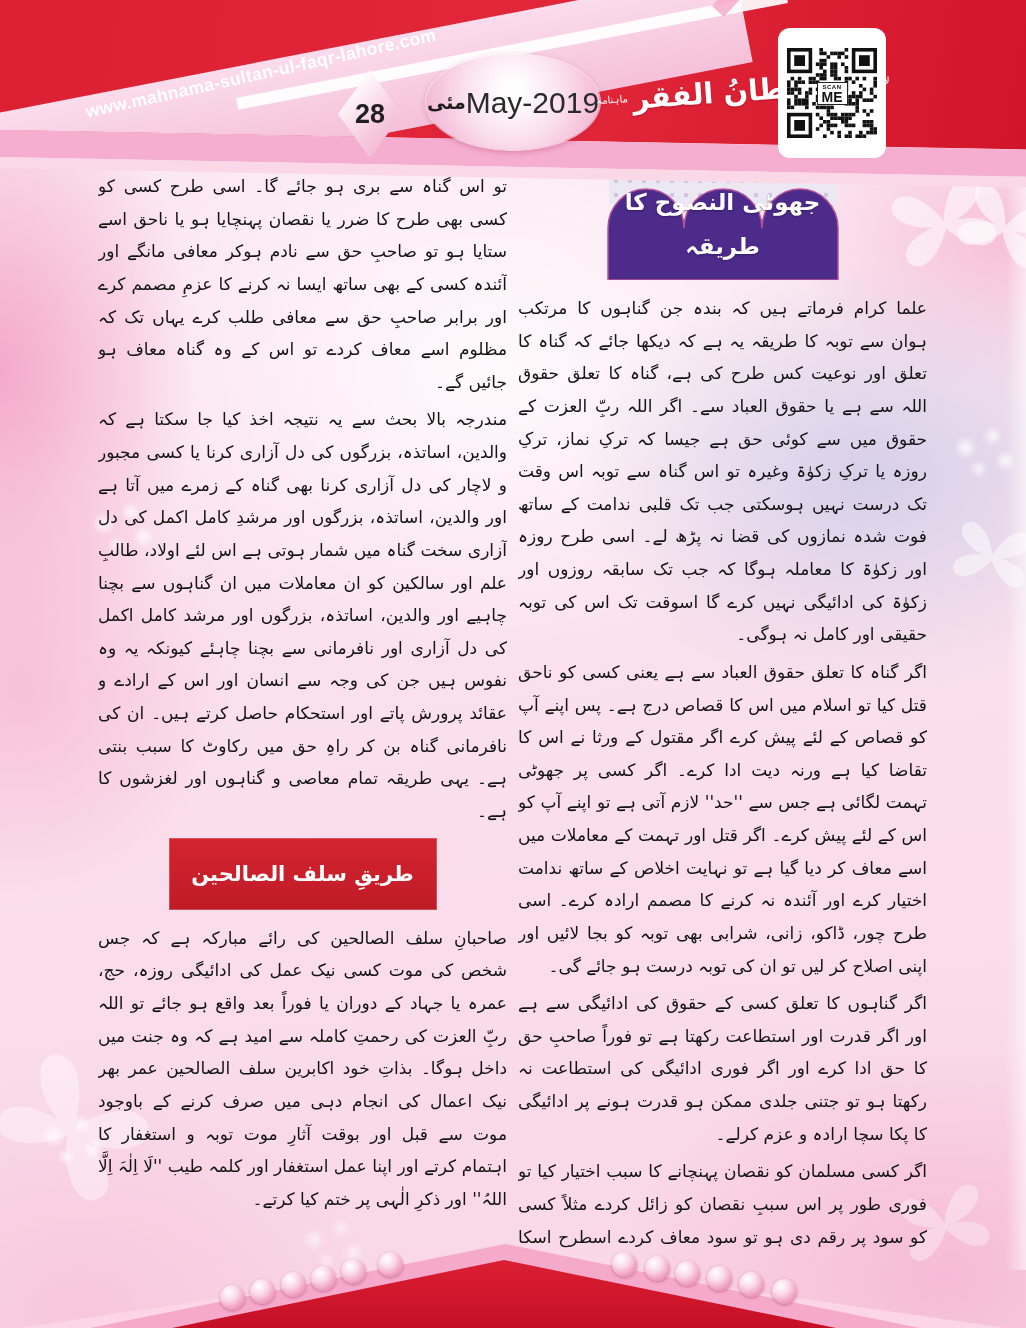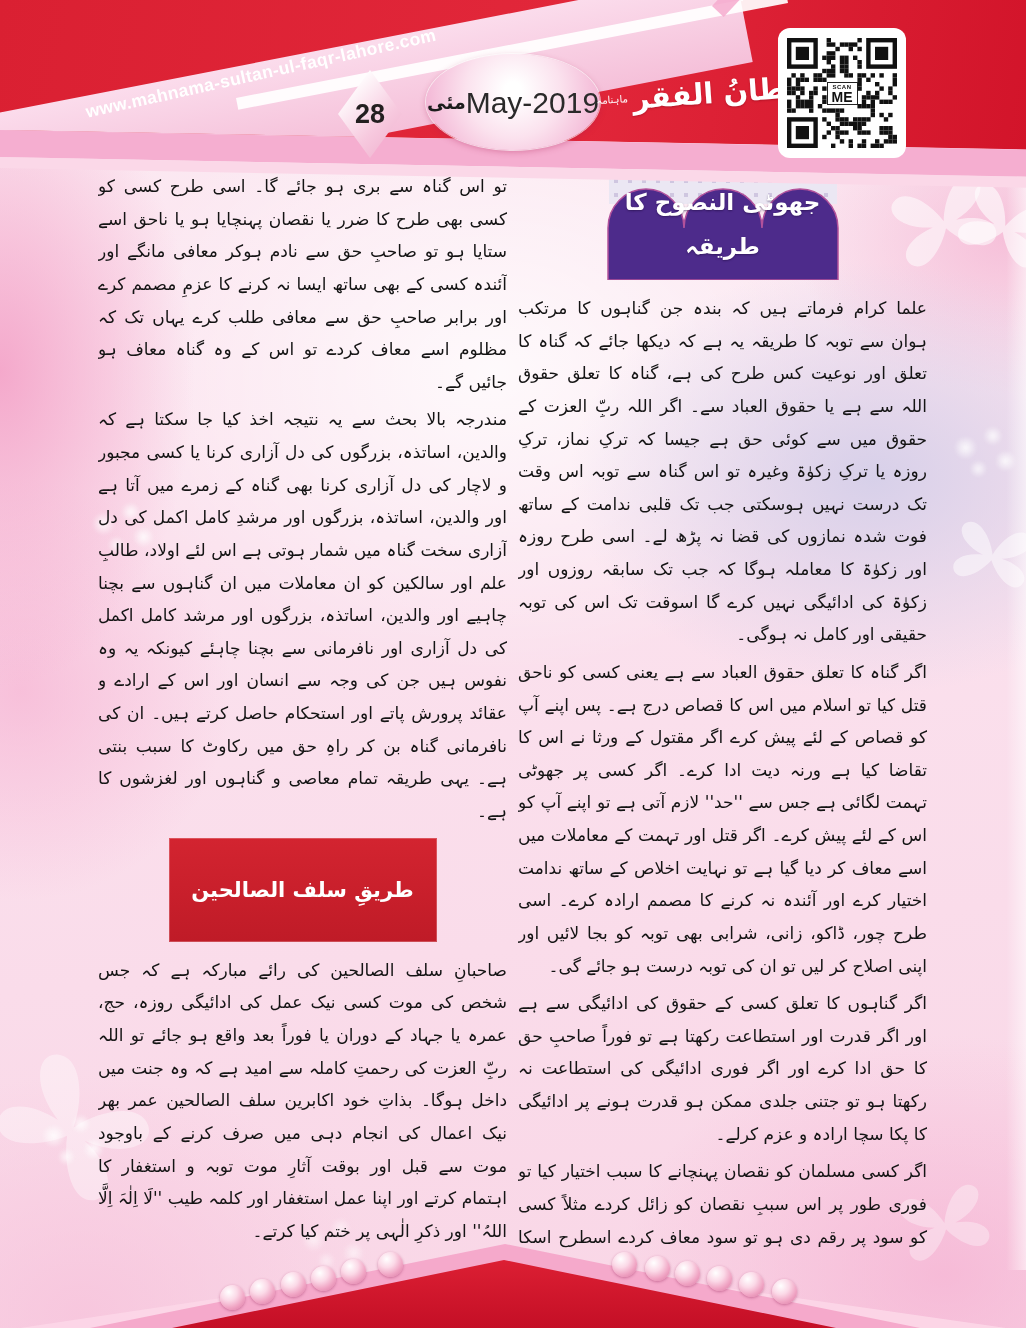--- a/index.html
+++ b/index.html
@@ -43,21 +43,21 @@
     background:radial-gradient(circle at 50% 38%,#ffffff 8%,#fbe2ee 45%,#f3b6d5 85%,#eda9cc);
     display:flex;flex-direction:row;align-items:center;justify-content:center;
     box-shadow:0 0 0 1px rgba(255,255,255,.65),0 2px 6px rgba(170,30,80,.35);}
   .date-ur{font-size:19px;font-weight:bold;color:#1d1d1d;direction:rtl;line-height:1.2;}
   .date-en{font-size:30px;color:#2a2a2a;font-family:"Liberation Sans",sans-serif;line-height:1.1;}
   .logo{position:absolute;left:596px;top:74px;color:#fff;display:flex;align-items:center;gap:5px;
     transform:rotate(-4deg);}
   .logo-small{font-size:10px;opacity:.95;direction:rtl;text-align:center;line-height:1.2;}
   .logo-main{font-size:29px;font-weight:bold;direction:rtl;white-space:nowrap;
     text-shadow:0 1px 2px rgba(120,0,20,.4);}
-  .qr-card{position:absolute;left:778px;top:28px;width:128px;height:130px;background:#fff;
+  .qr-card{position:absolute;left:778px;top:28px;width:108px;height:130px;background:#fff;
     border-radius:12px;padding:9px;box-sizing:border-box;}
   .qr-card svg{width:100%;height:100%;display:block;}
   .qr-label{position:absolute;inset:0;display:flex;align-items:center;justify-content:center;}
   .qr-label .box{background:#fff;border:1px solid #222;padding:1px 4px 0;text-align:center;
     font-family:"Liberation Sans",sans-serif;color:#111;line-height:1;}
   .qr-label .s1{display:block;font-size:6px;font-weight:bold;letter-spacing:.5px;}
   .qr-label .s2{display:block;font-size:14px;font-weight:bold;}
 
   
   .content{position:absolute;top:170px;left:98px;width:844px;height:1082px;display:flex;gap:11px;z-index:3;}
@@ -67,21 +67,21 @@
   .citation{text-align:left;font-size:15.5px;margin-top:-2px;}
 
   .title-banner{position:relative;width:232px;height:106px;margin:4px auto 12px;}
   .lace{position:absolute;top:0;left:2px;right:2px;height:30px;
     background:radial-gradient(circle 2.5px at 7px 7px,#cfc6e0 95%,transparent) 0 0/14px 14px #ebe7f3;}
   .arches{position:absolute;top:9px;left:0;width:100%;height:97px;}
   .title-text{position:absolute;bottom:12px;width:100%;text-align:center;color:#fff;
     font-size:23px;font-weight:bold;direction:rtl;text-shadow:0 1px 2px rgba(30,10,60,.5);}
 
   .banner-red{width:256px;margin:10px auto 12px;background:linear-gradient(#d32430,#bf1b27);
-    color:#fff;text-align:center;font-size:21px;font-weight:bold;padding:32px 6px;
+    color:#fff;text-align:center;font-size:21px;font-weight:bold;padding:16px 6px;
     box-shadow:inset 0 0 0 1px rgba(255,255,255,.22);direction:rtl;}
 
   
   .butterfly{position:absolute;z-index:1;}
   .blossom{position:absolute;width:80px;height:66px;filter:blur(1.5px);z-index:1;
     background:
       radial-gradient(circle 12px at 22% 42%,rgba(255,255,255,.85),transparent),
       radial-gradient(circle 10px at 56% 24%,rgba(255,255,255,.8),transparent),
       radial-gradient(circle 11px at 72% 62%,rgba(255,255,255,.85),transparent),
       radial-gradient(circle 9px at 38% 74%,rgba(255,255,255,.75),transparent);}

